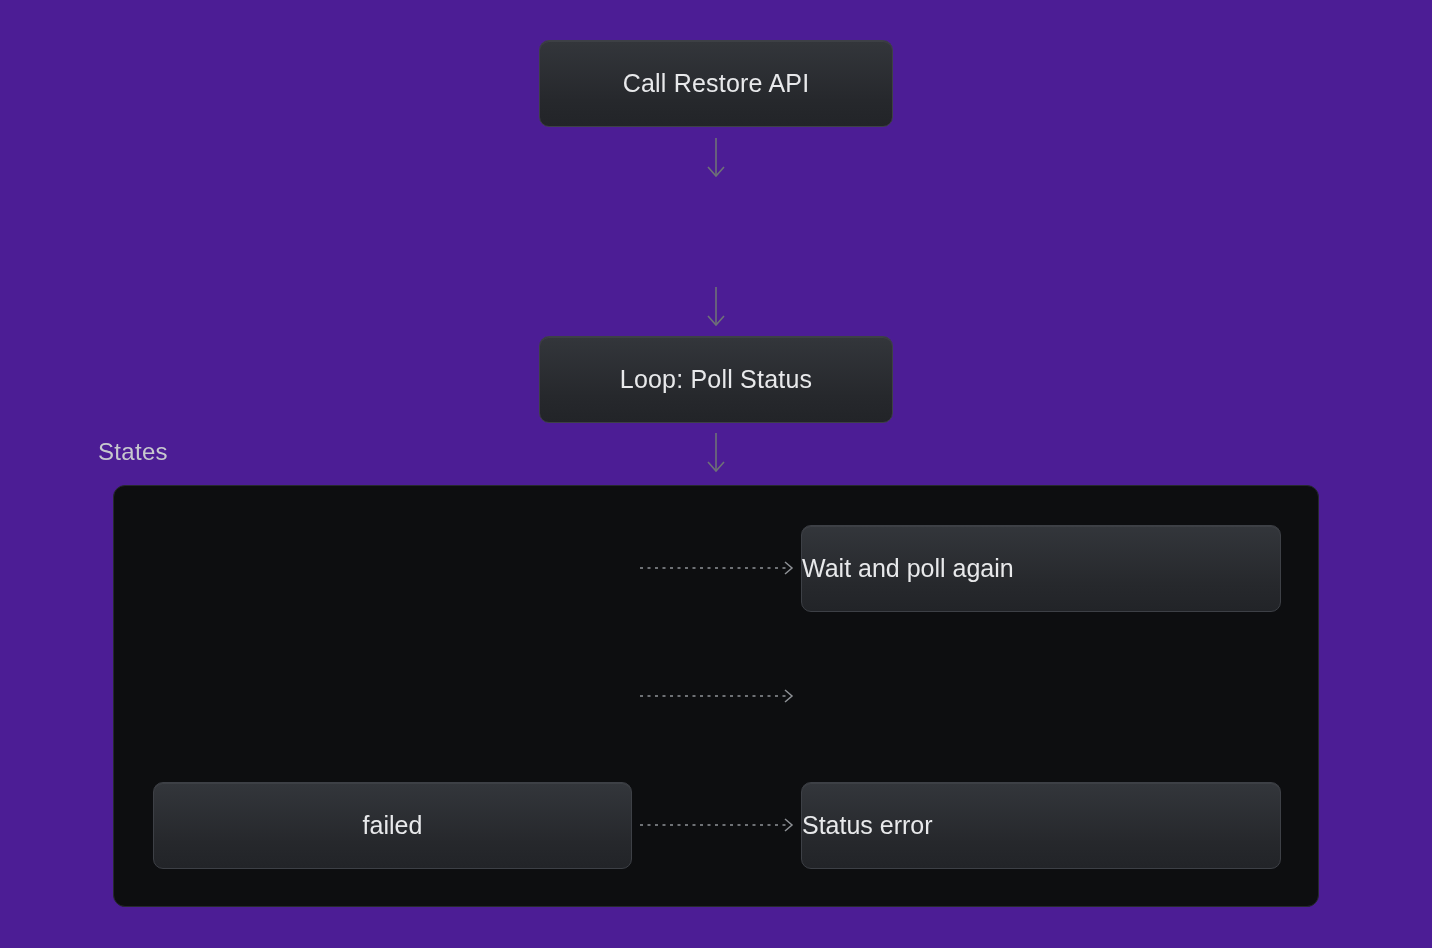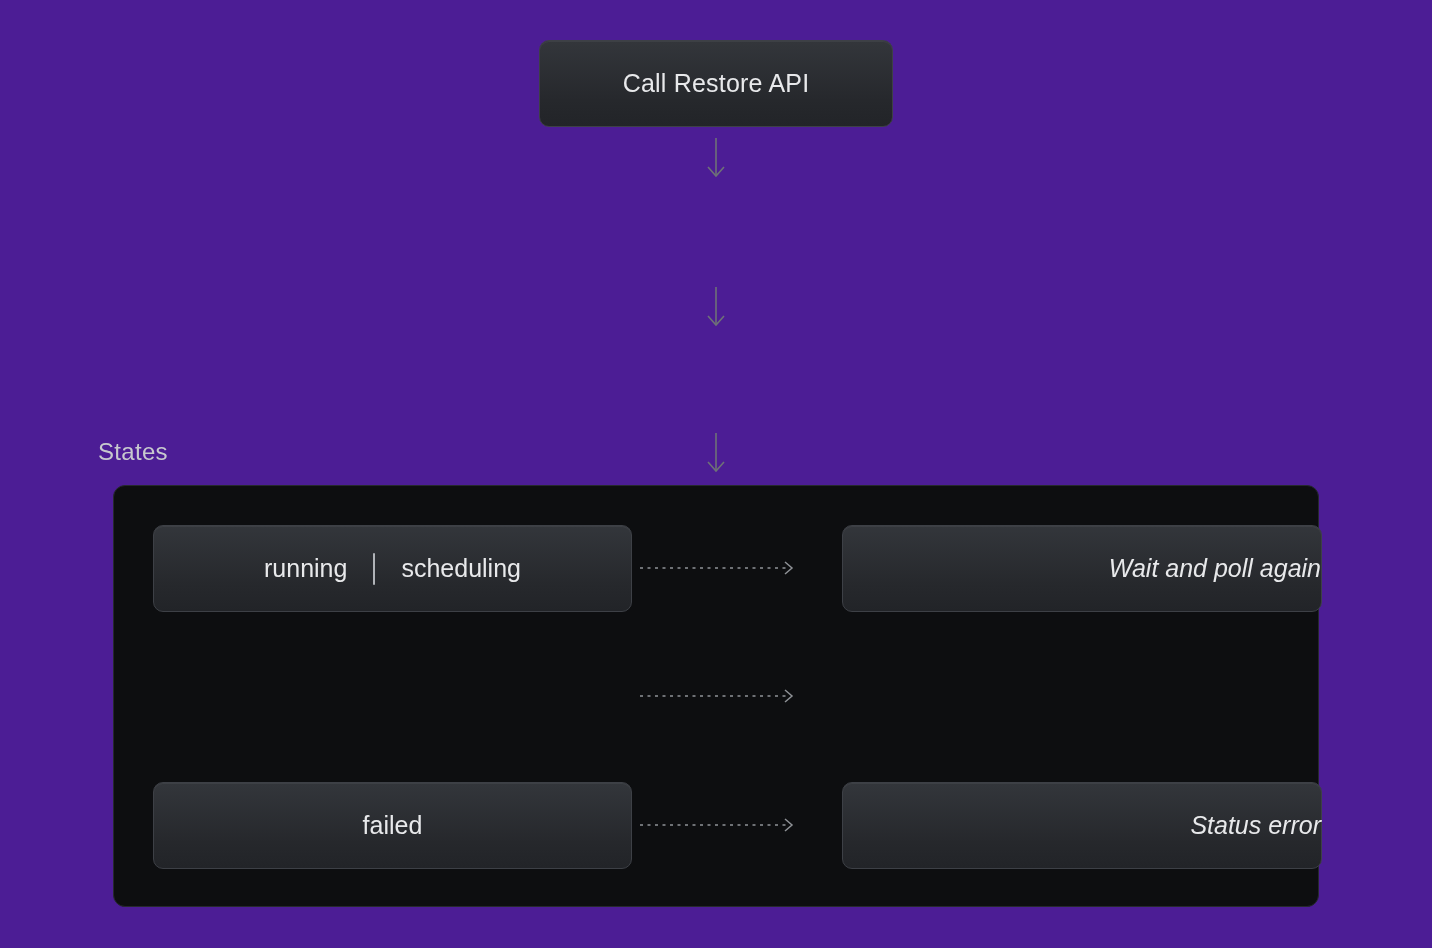--- a/index.html
+++ b/index.html
@@ -72,34 +72,33 @@
     background: linear-gradient(180deg, #33363b 0%, #26282c 70%, #222428 100%);
     box-shadow: inset 0 1px 0 rgba(255,255,255,0.05);
     display: flex;
     align-items: center;
     justify-content: center;
     color: #e8e9eb;
     font-size: 25px;
   }
   .outcome-box {
     position: absolute;
-    left: 728px;
+    left: 687px;
     width: 480px;
     height: 87px;
     box-sizing: border-box;
     border: 1px solid #3d4046;
     border-radius: 10px;
     background: linear-gradient(180deg, #33363b 0%, #26282c 70%, #222428 100%);
     box-shadow: inset 0 1px 0 rgba(255,255,255,0.05);
     display: flex;
     align-items: center;
-    justify-content: flex-end;
+    justify-content: flex-start;
     color: #e8e9eb;
     font-size: 25px;
-    font-style: italic;
   }
   .state-sep {
     display: inline-block;
     width: 2px;
     height: 32px;
     background: #b0b3b8;
     border-radius: 1px;
     margin: 0 26px;
   }
   .h-arrow {
@@ -122,35 +121,33 @@
     <line x1="12" y1="1" x2="12" y2="38" stroke="#6e7177" stroke-width="1.6"></line>
     <polyline points="4,30 12,39 20,30" fill="none" stroke="#6e7177" stroke-width="1.6"></polyline>
   </svg>
 
 
   <svg class="v-arrow" style="top:286px" viewBox="0 0 24 48">
     <line x1="12" y1="1" x2="12" y2="38" stroke="#6e7177" stroke-width="1.6"></line>
     <polyline points="4,30 12,39 20,30" fill="none" stroke="#6e7177" stroke-width="1.6"></polyline>
   </svg>
 
+  <div class="node top-node" style="top:336px">
+    <span>Loop: Poll Status</span>
+  </div>
 
   <svg class="v-arrow" style="top:432px" viewBox="0 0 24 48">
     <line x1="12" y1="1" x2="12" y2="38" stroke="#6e7177" stroke-width="1.6"></line>
     <polyline points="4,30 12,39 20,30" fill="none" stroke="#6e7177" stroke-width="1.6"></polyline>
   </svg>
 
   <div class="section-title">States</div>
 
   <div class="states-container">
 
-    <div class="state-box" style="top:39px">
-      <span>running</span>
-      <span class="state-sep"></span>
-      <span>scheduling</span>
-    </div>
     <svg class="h-arrow" style="top:74px" viewBox="0 0 162 16">
       <line x1="1" y1="8" x2="150" y2="8" stroke="#8f9297" stroke-width="1.5" stroke-dasharray="3 4.5"></line>
       <polyline points="146,2 153,8 146,14" fill="none" stroke="#8f9297" stroke-width="1.5"></polyline>
     </svg>
     <div class="outcome-box" style="top:39px">
       <span>Wait and poll again</span>
     </div>
 
     <svg class="h-arrow" style="top:202px" viewBox="0 0 162 16">
       <line x1="1" y1="8" x2="150" y2="8" stroke="#8f9297" stroke-width="1.5" stroke-dasharray="3 4.5"></line>

